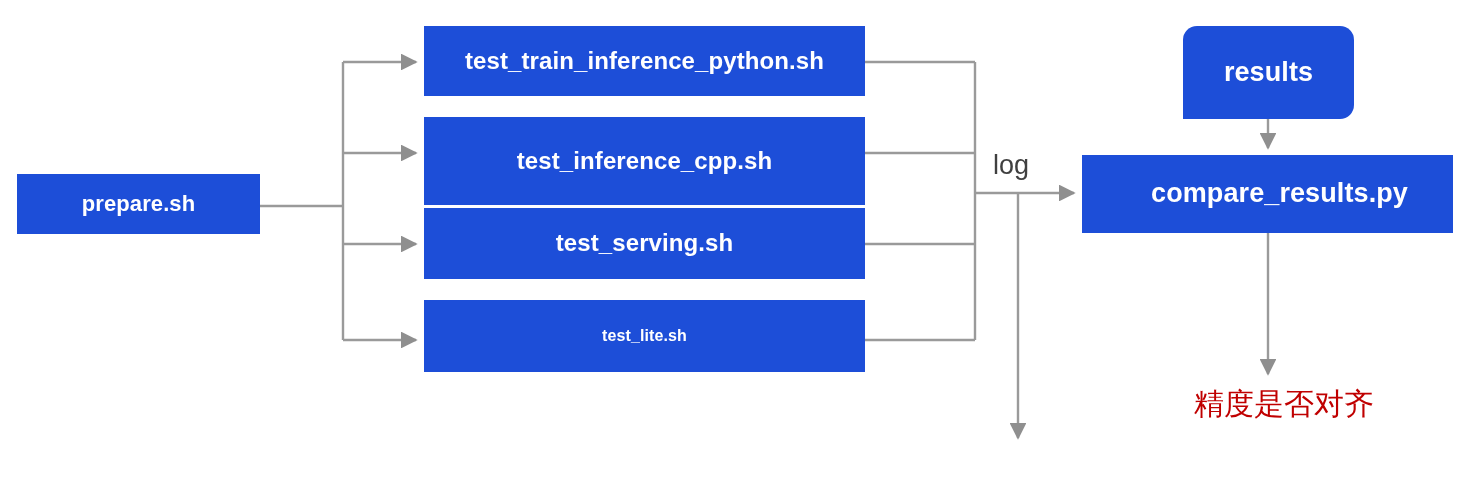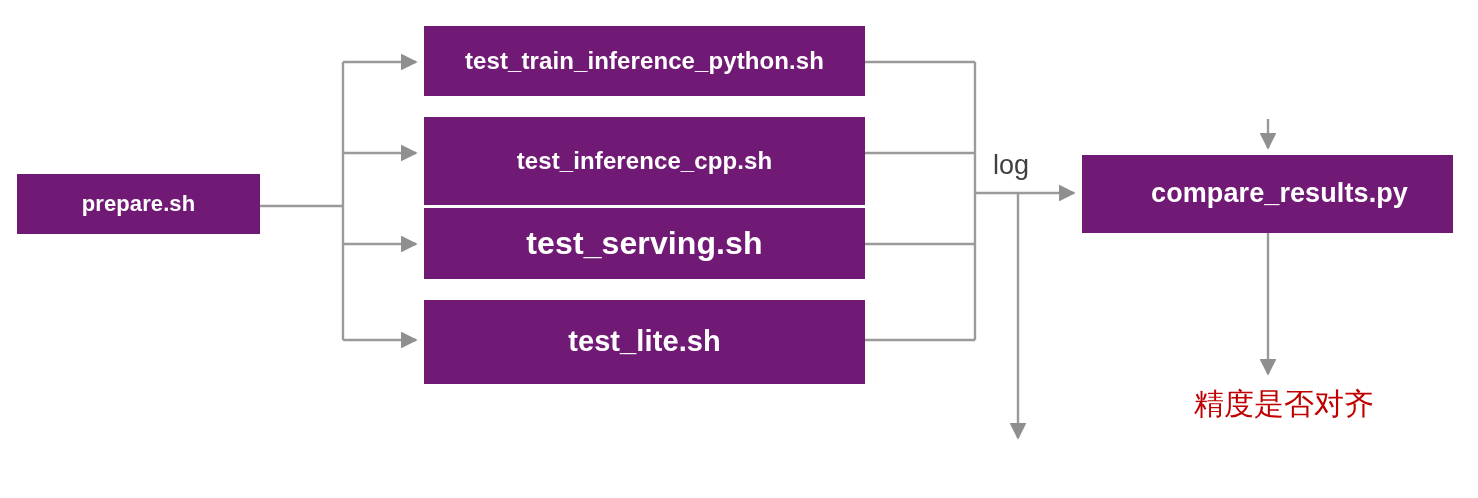--- a/index.html
+++ b/index.html
@@ -21,21 +21,21 @@
   #connector-layer {
     position: absolute;
     left: 0;
     top: 0;
     width: 1478px;
     height: 498px;
     pointer-events: none;
   }
   .node {
     position: absolute;
-    background: #701a75;
+    background: #1d4ed8;
     color: #ffffff;
     display: flex;
     align-items: center;
     justify-content: center;
     font-weight: bold;
     letter-spacing: 0.1px;
     text-align: center;
     box-sizing: border-box;
     line-height: 1.1;
   }
@@ -58,28 +58,28 @@
     top: 117px;
     width: 441px;
     height: 88px;
     font-size: 24px;
   }
   .node-test3 {
     left: 424px;
     top: 208px;
     width: 441px;
     height: 71px;
-    font-size: 32px;
+    font-size: 24px;
   }
   .node-test4 {
     left: 424px;
     top: 300px;
     width: 441px;
-    height: 84px;
-    font-size: 29px;
+    height: 72px;
+    font-size: 16px;
   }
   .node-results {
     left: 1183px;
     top: 26px;
     width: 171px;
     height: 93px;
     font-size: 27px;
     border-radius: 14px 14px 14px 0;
   }
   .node-compare {
@@ -172,20 +172,23 @@
   </div>
 
   <div class="node node-test3">
     <span>test_serving.sh</span>
   </div>
 
   <div class="node node-test4">
     <span>test_lite.sh</span>
   </div>
 
+  <div class="node node-results">
+    <span>results</span>
+  </div>
 
   <div class="node node-compare">
     <span>compare_results.py</span>
   </div>
 
   <div class="edge-label label-log">log</div>
 
 
   <div class="annotation anno-precision">精度是否对齐</div>
 

